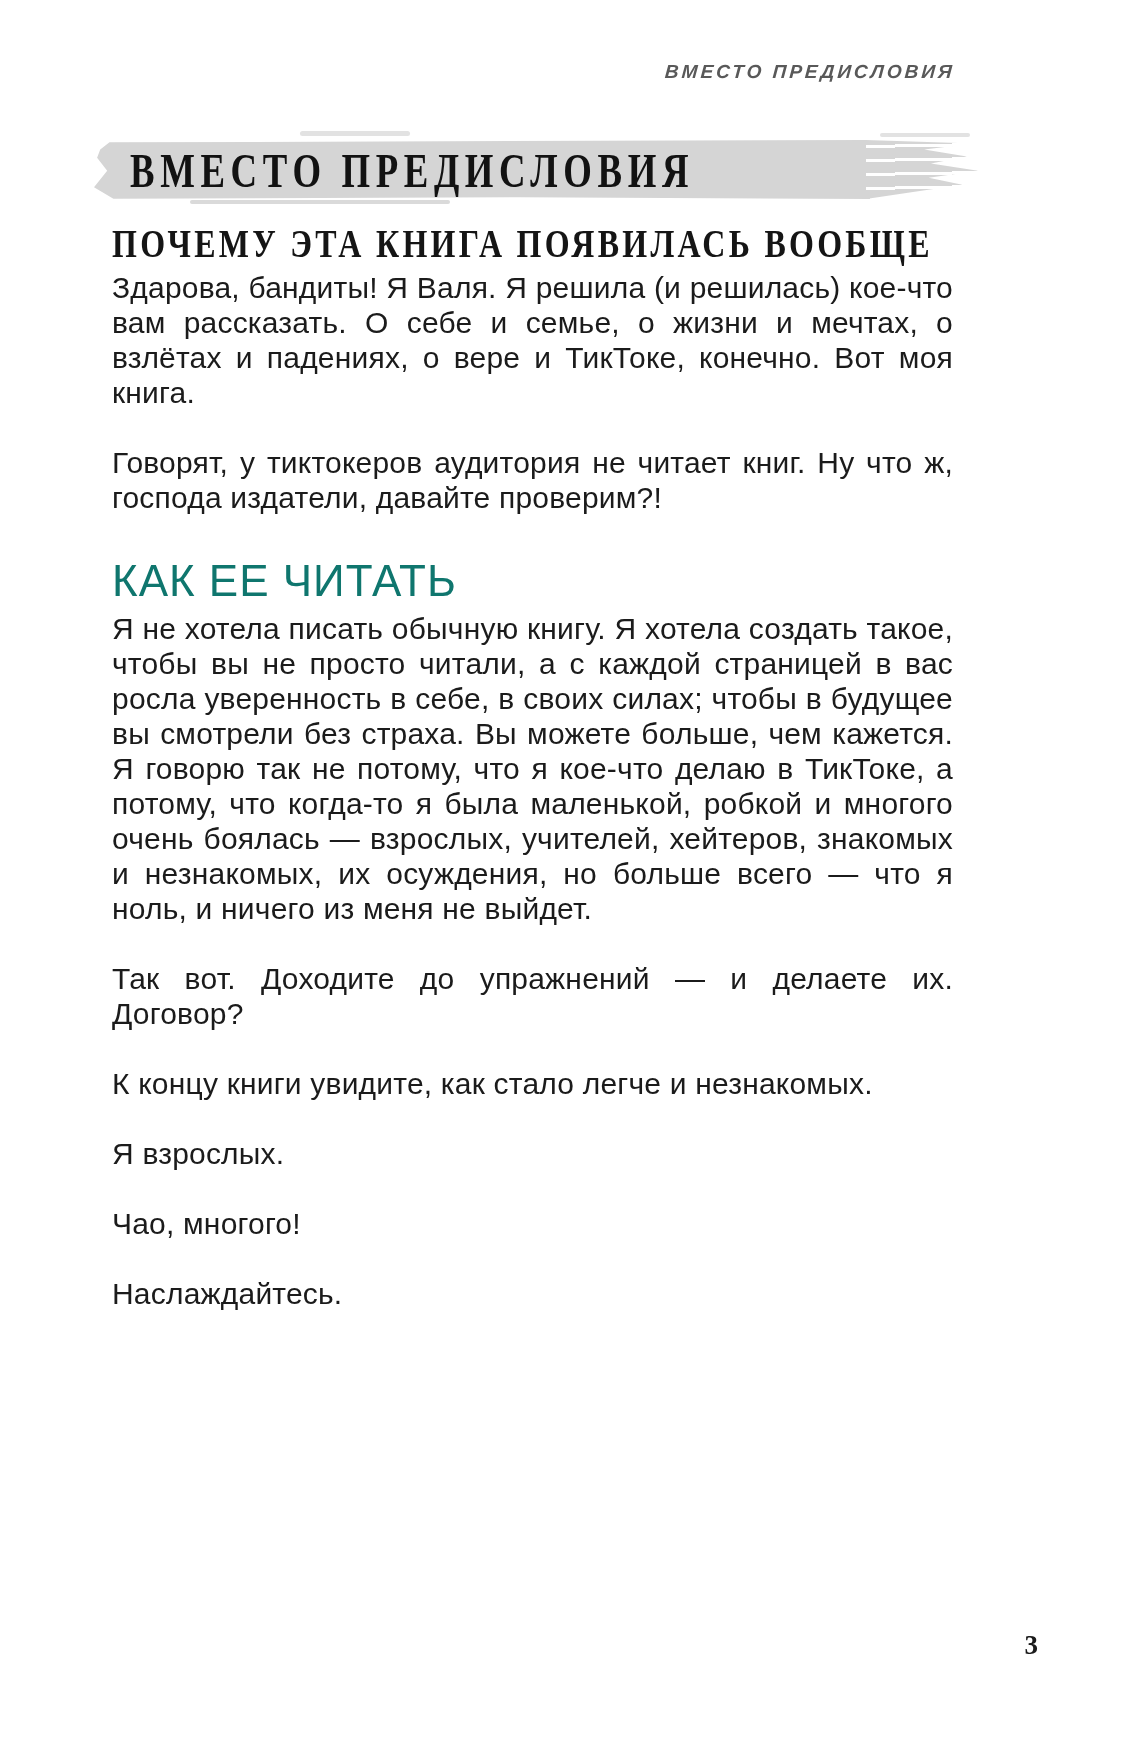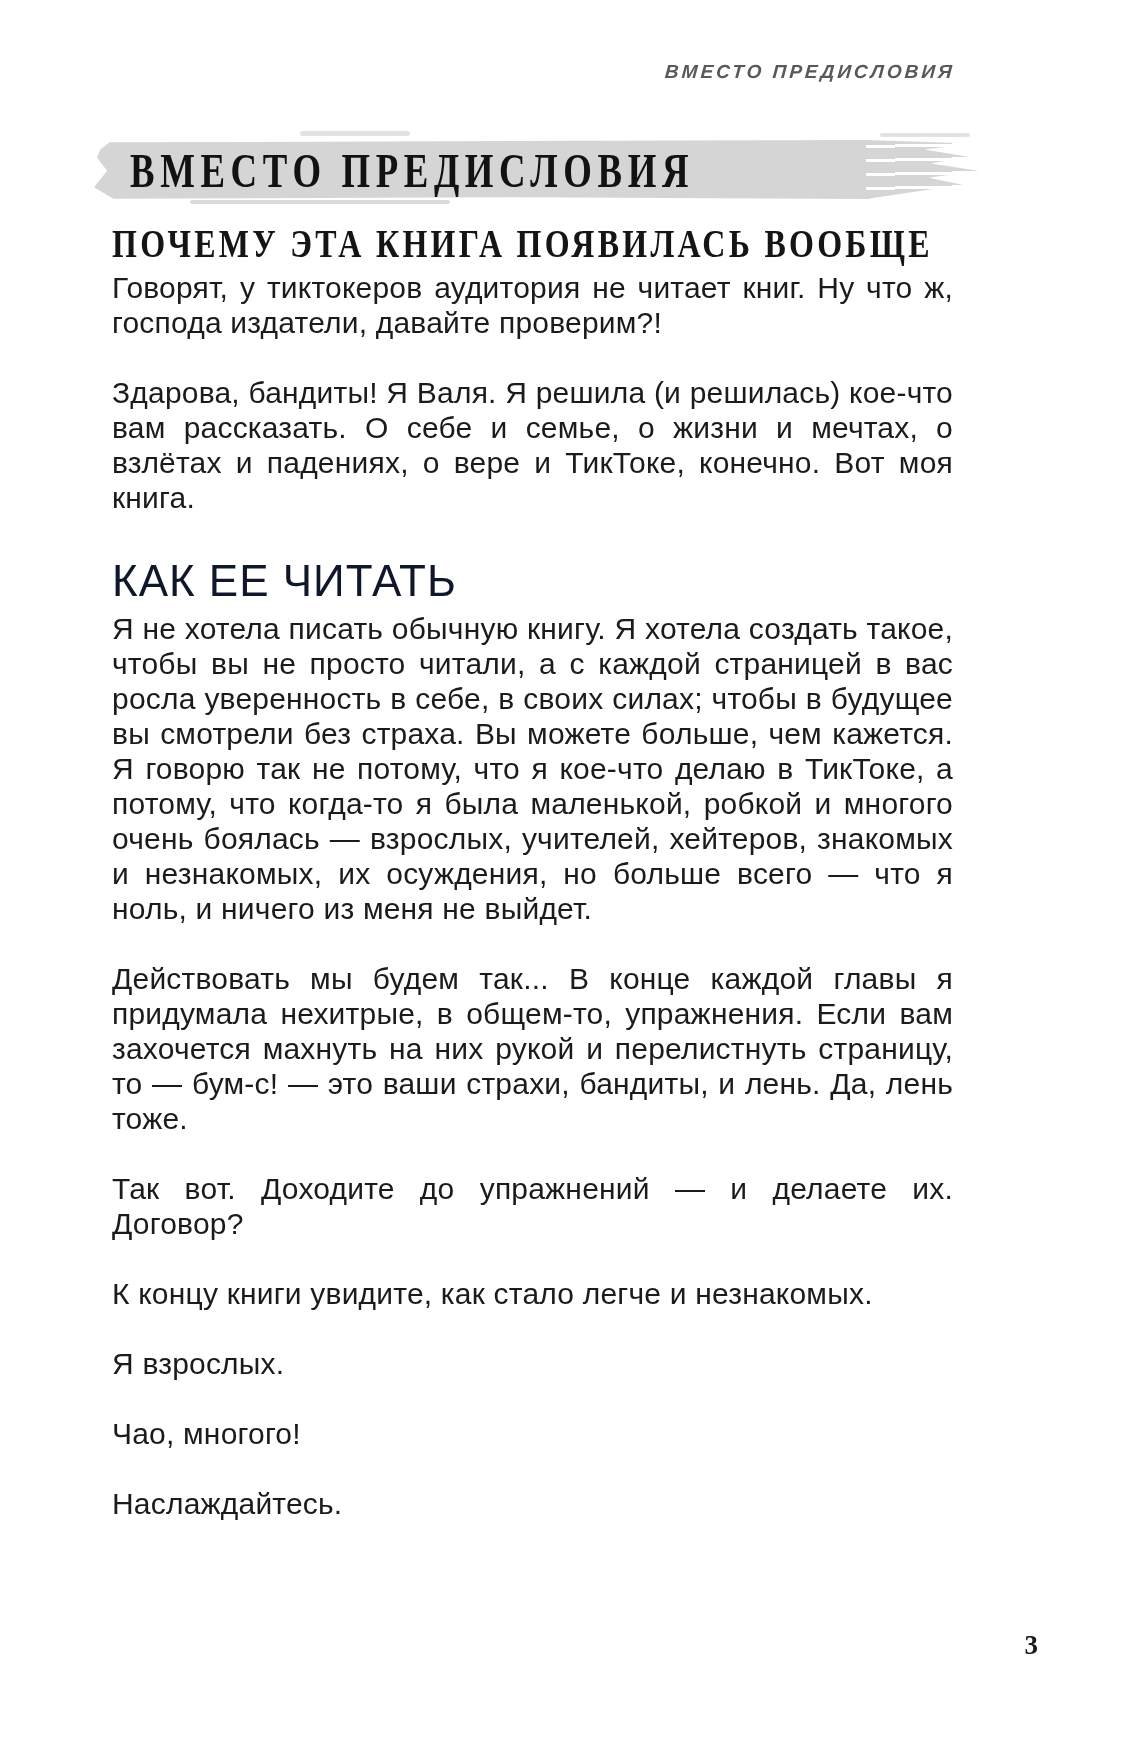--- a/index.html
+++ b/index.html
@@ -63,21 +63,21 @@
     font-weight:700; font-size:39px; line-height:40px;
     letter-spacing:4px; color:#151515;
     transform:scale(0.82, 1.05); transform-origin:left bottom;
     white-space:nowrap;
   }
 
   .light-heading {
     margin:42px 0 6px 0;
     font-family:"Liberation Sans", sans-serif;
     font-weight:400; font-size:44px; line-height:48px;
-    letter-spacing:1px; color:#0f172a;
+    letter-spacing:1px; color:#0f766e;
   }
 
   .body-par {
     margin:0 0 35px 0;
     font-size:30px; line-height:35px;
     letter-spacing:0.2px;
     text-align:justify;
     color:#1b1b1b;
   }
 
@@ -99,30 +99,29 @@
   <div class="brush-smudge smudge-a"></div>
   <div class="brush-smudge smudge-b"></div>
   <div class="brush-smudge smudge-c"></div>
 
   <h1 class="chapter-title">ВМЕСТО ПРЕДИСЛОВИЯ</h1>
 
   <div class="content">
 
     <h2 class="slab-heading">ПОЧЕМУ ЭТА КНИГА ПОЯВИЛАСЬ ВООБЩЕ</h2>
 
+    <p class="body-par">Здарова, бандиты! Я Валя. Я решила (и решилась) кое-что вам рассказать. О себе и семье, о жизни и мечтах, о взлётах и падениях, о вере и ТикТоке, конечно. Вот моя книга.</p>
+
     <p class="body-par">Говорят, у тиктокеров аудитория не читает книг. Ну что ж, господа издатели, давайте проверим?!</p>
-
-    <p class="body-par">Здарова, бандиты! Я Валя. Я решила (и решилась) кое-что вам рассказать. О себе и семье, о жизни и мечтах, о взлётах и падениях, о вере и ТикТоке, конечно. Вот моя книга.</p>
 
     <h2 class="light-heading">КАК ЕЕ ЧИТАТЬ</h2>
 
     <p class="body-par">Я не хотела писать обычную книгу. Я хотела создать такое, чтобы вы не просто читали, а с каждой страницей в вас росла уверенность в себе, в своих силах; чтобы в будущее вы смотрели без страха. Вы можете больше, чем кажется. Я говорю так не потому, что я кое-что делаю в ТикТоке, а потому, что когда-то я была маленькой, робкой и многого очень боялась — взрослых, учителей, хейтеров, знакомых и незнакомых, их осуждения, но больше всего — что я ноль, и ничего из меня не выйдет.</p>
 
 
-    <p class="body-par">Действовать мы будем так... В конце каждой главы я придумала нехитрые, в общем-то, упражнения. Если вам захочется махнуть на них рукой и перелистнуть страницу, то — бум-с! — это ваши страхи, бандиты, и лень. Да, лень тоже.</p>
 
     <p class="body-par">Так вот. Доходите до упражнений — и делаете их. Договор?</p>
 
     <p class="body-par">К концу книги увидите, как стало легче и незнакомых.</p>
 
 
     <p class="body-par">Я взрослых.</p>
 
     <p class="body-par">Чао, многого!</p>
 

